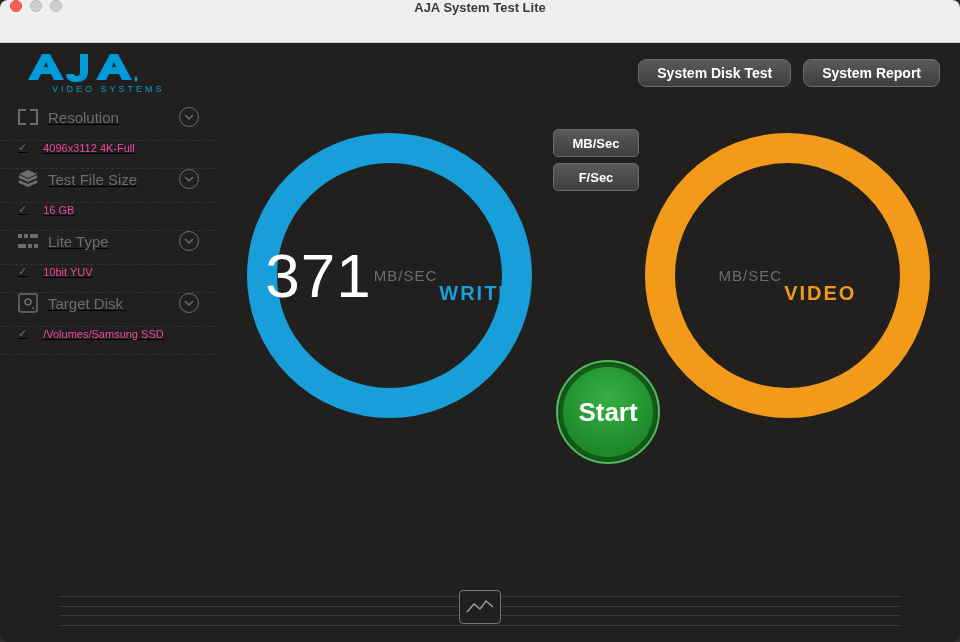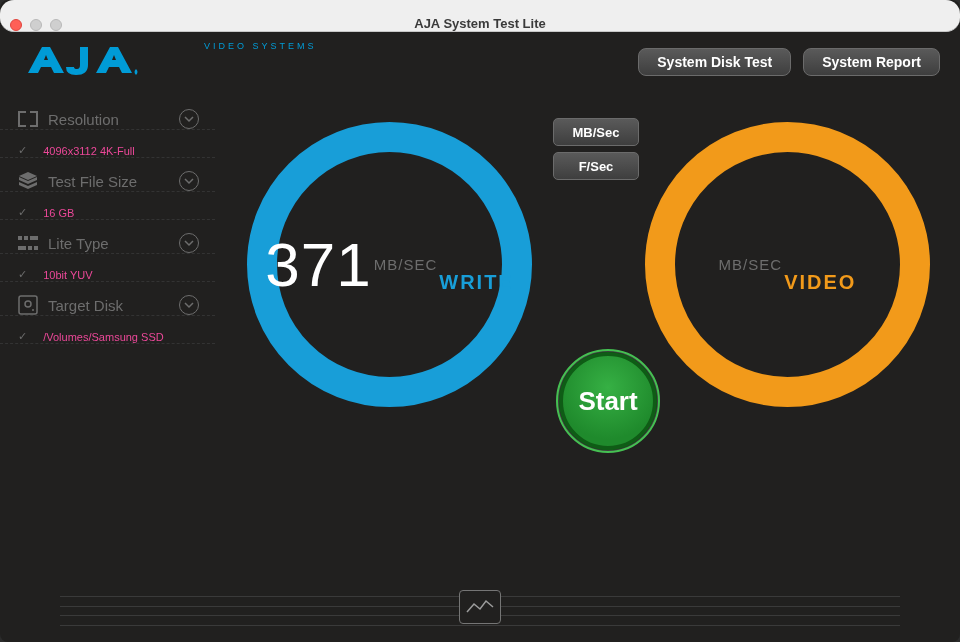--- a/index.html
+++ b/index.html
@@ -13,38 +13,38 @@
     --green:#258a33;
     --green-inner:#2aa13a;
     --titlebar:#efefef;
     --btn-bg:#4c4c4c;
     --btn-border:#6b6b6b;
   }
   *{box-sizing:border-box;font-family:-apple-system,Helvetica,Arial,sans-serif;}
   body{margin:0;background:#2c2c2c;}
   .window{width:960px;height:642px;background:var(--bg);border-radius:8px;overflow:hidden;display:flex;flex-direction:column;}
   
-  .titlebar{height:32px;background:var(--titlebar);display:flex;align-items:flex-end;position:relative;border-bottom:1px solid #c7c7c7;border-radius:14px;}
+  .titlebar{height:43px;background:var(--titlebar);display:flex;align-items:flex-start;position:relative;border-bottom:1px solid #c7c7c7;}
   .traffic{display:flex;gap:8px;margin-left:10px;}
   .tl{width:12px;height:12px;border-radius:50%;}
   .tl.red{background:#ff5f57;border:1px solid #e1453e;}
   .tl.yel{background:#cfcfcf;border:1px solid #b9b9b9;}
   .tl.grn{background:#cfcfcf;border:1px solid #b9b9b9;}
   .wintitle{position:absolute;left:0;right:0;text-align:center;font-size:13px;color:#3a3a3a;font-weight:600;}
   
   .topbar{height:60px;display:flex;align-items:center;justify-content:space-between;padding:0 20px;}
-  .logo{display:flex;flex-direction:row;gap:2px;}
+  .logo{display:flex;flex-direction:column;gap:2px;}
   .logo svg{display:block;}
   .logosub{font-size:9px;letter-spacing:3px;color:#009bd6;margin-left:32px;margin-top:-4px;}
   .topbtns{display:flex;gap:12px;}
   .pillbtn{background:linear-gradient(#5a5a5a,#3e3e3e);border:1px solid #6b6b6b;border-radius:8px;color:#fff;padding:5px 18px;font-size:14px;font-weight:600;cursor:pointer;}
   
   .body{flex:1;display:flex;}
   .sidebar{width:215px;padding:4px 0 0 0;}
-  .side-row{display:flex;align-items:flex-end;height:34px;padding:0 16px 0 18px;border-bottom:1px dashed #333;justify-content:space-between;}
+  .side-row{display:flex;align-items:flex-start;height:34px;padding:0 16px 0 18px;border-bottom:1px dashed #333;justify-content:space-between;text-decoration:underline;}
   .side-row.val{height:28px;}
   .side-left{display:flex;align-items:center;gap:10px;}
   .side-label{color:var(--text-dim);font-size:15px;font-weight:500;}
   .side-val{color:#ec4899;font-size:11px;padding-left:6px;}
   .side-check{color:var(--text-dim);font-size:11px;}
   .chev{width:20px;height:20px;border:1.5px solid var(--text-dim);border-radius:50%;display:flex;align-items:center;justify-content:center;}
   .chev svg{width:10px;height:10px;}
   .sideicon{width:20px;height:20px;color:var(--text-dim);display:flex;align-items:center;justify-content:center;}
   
   .main{flex:1;position:relative;}

